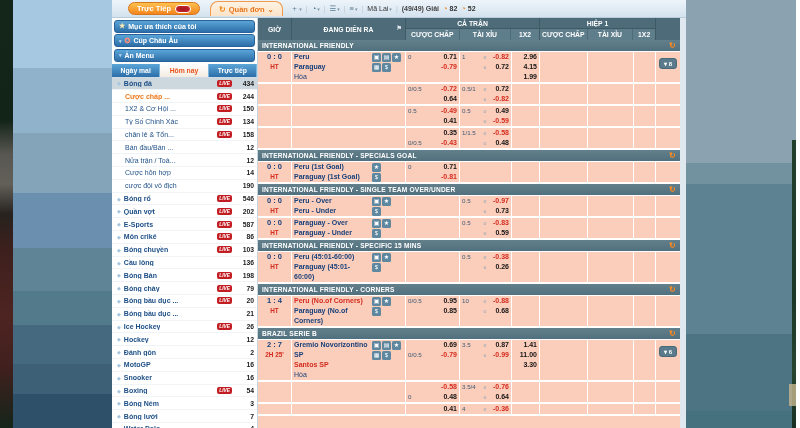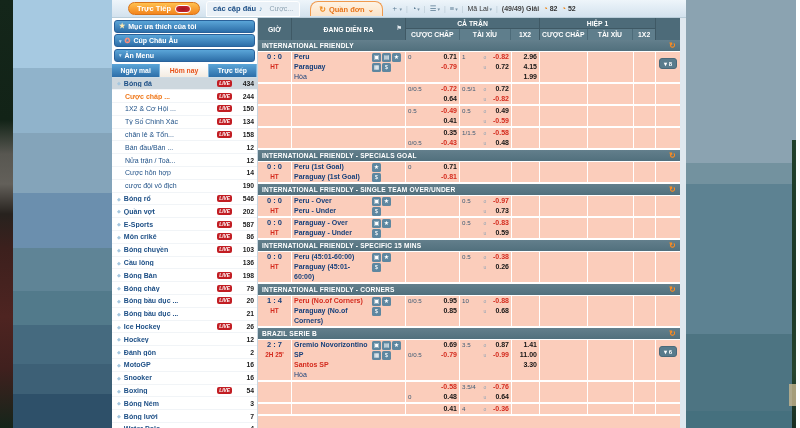--- a/index.html
+++ b/index.html
@@ -110,25 +110,20 @@
   <div class="bg-right"></div>
   <div class="bg-right-sliver"></div>
   <div class="bg-right-patch"></div>
 
   <div class="app">
 
     <div class="toolbar">
       <div class="live-btn">
         <span>Trực Tiếp</span>
         <span class="live-pill"></span>
-      </div>
-      <div class="pairs">
-        <span class="lbl">các cặp đấu</span>
-        <span class="spk">♪</span>
-        <span class="muted">Cược...</span>
       </div>
       <div class="menu-tab">
         <span class="ref">↻</span>
         <span>Quần đơn</span>
         <span class="chev">⌄</span>
       </div>
       <div class="tool-icons">
         <span class="ti">＋<span class="chev">▾</span></span>
         <span class="sep">|</span>
         <span class="ti">◔<span class="chev">▾</span></span>

